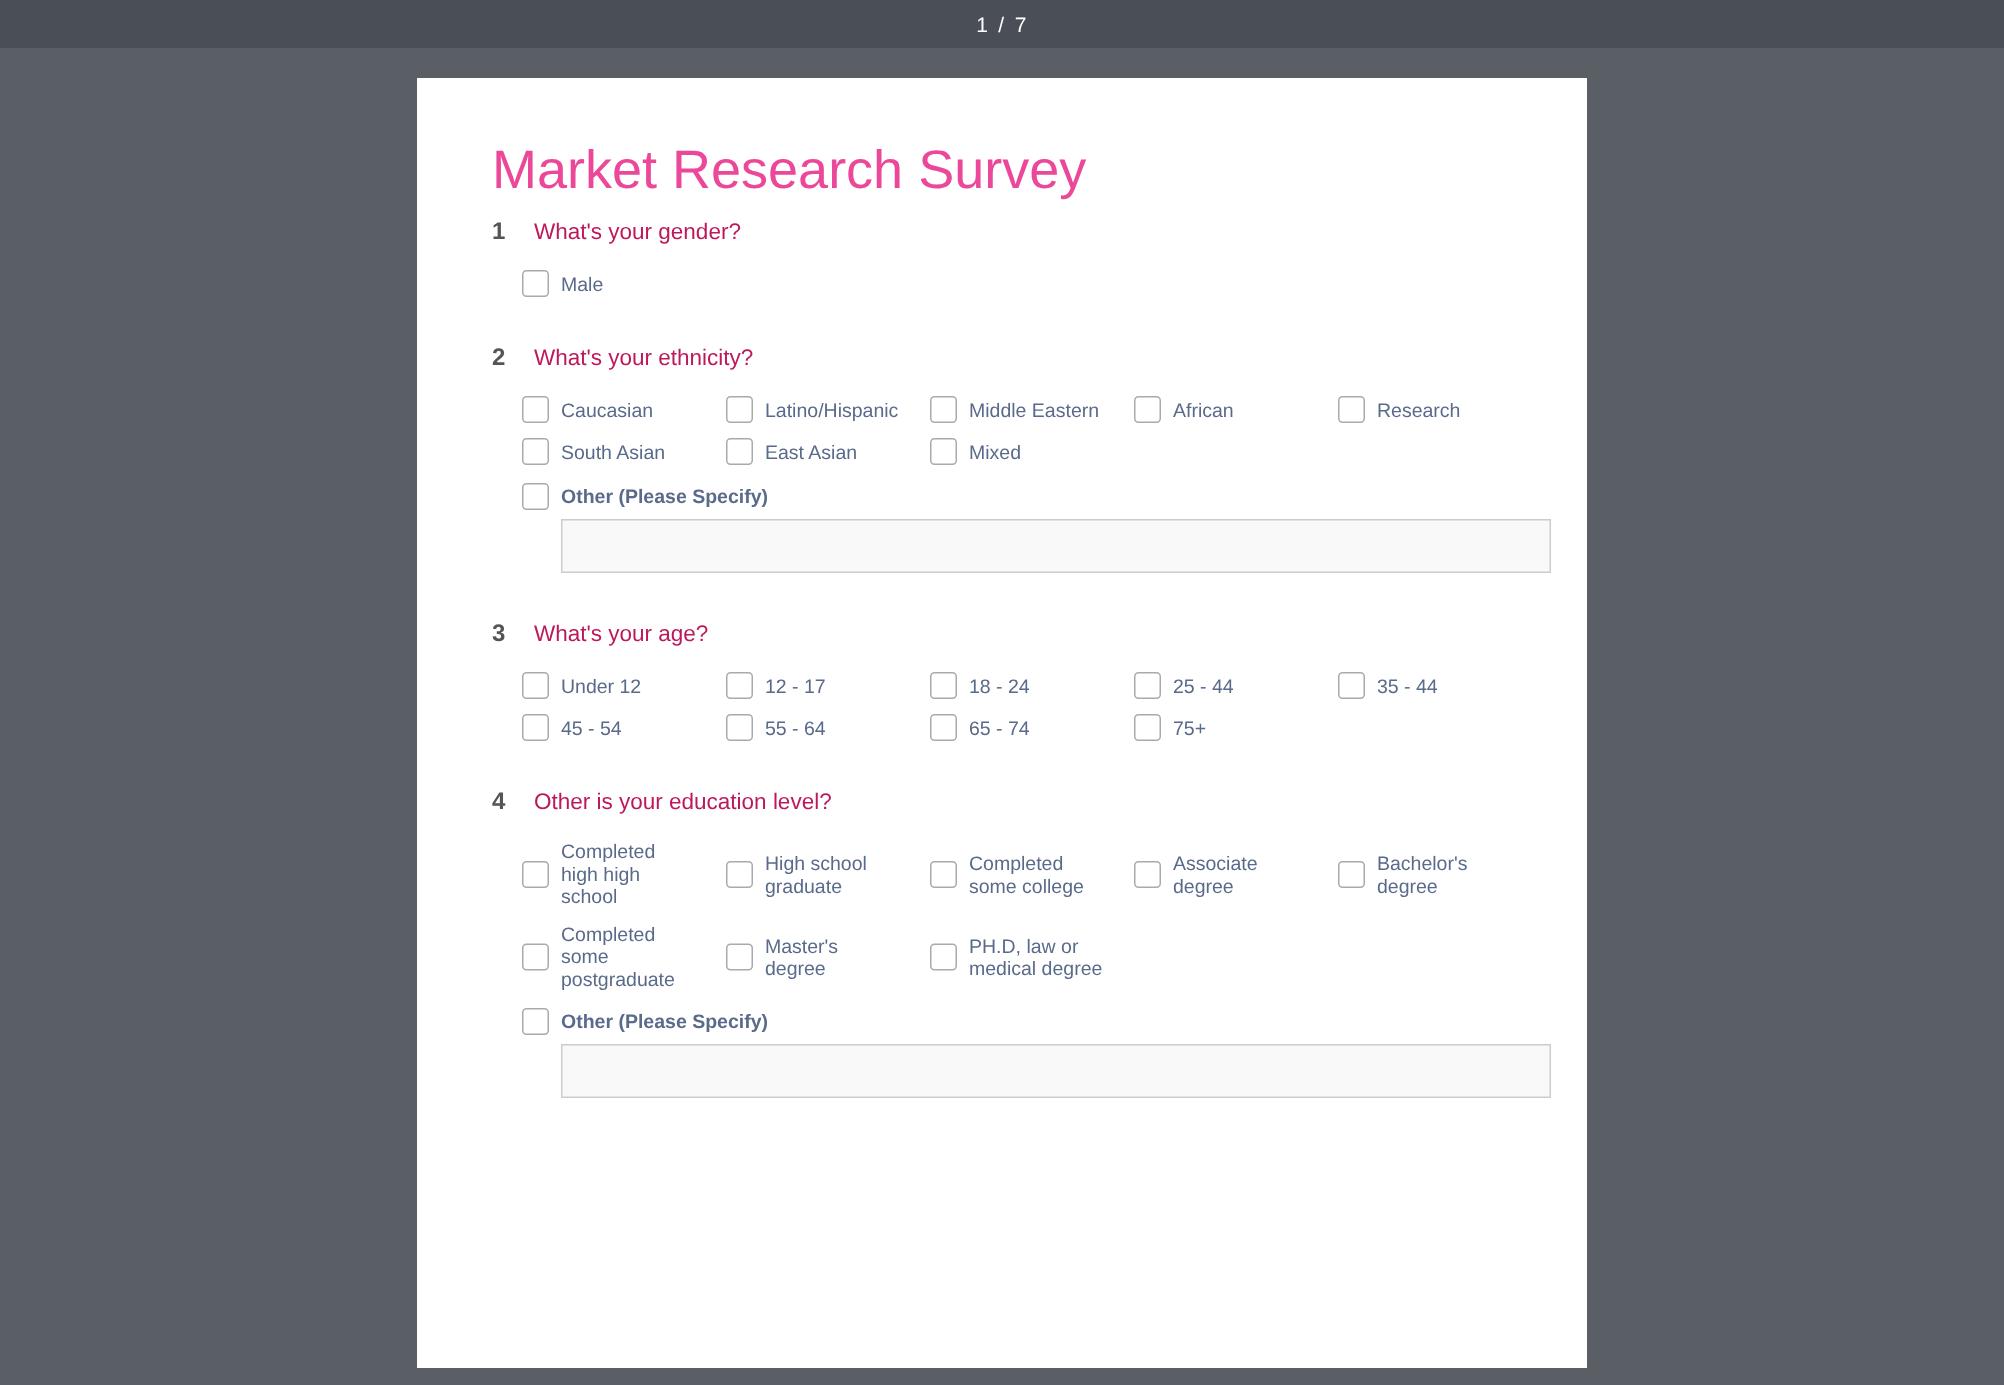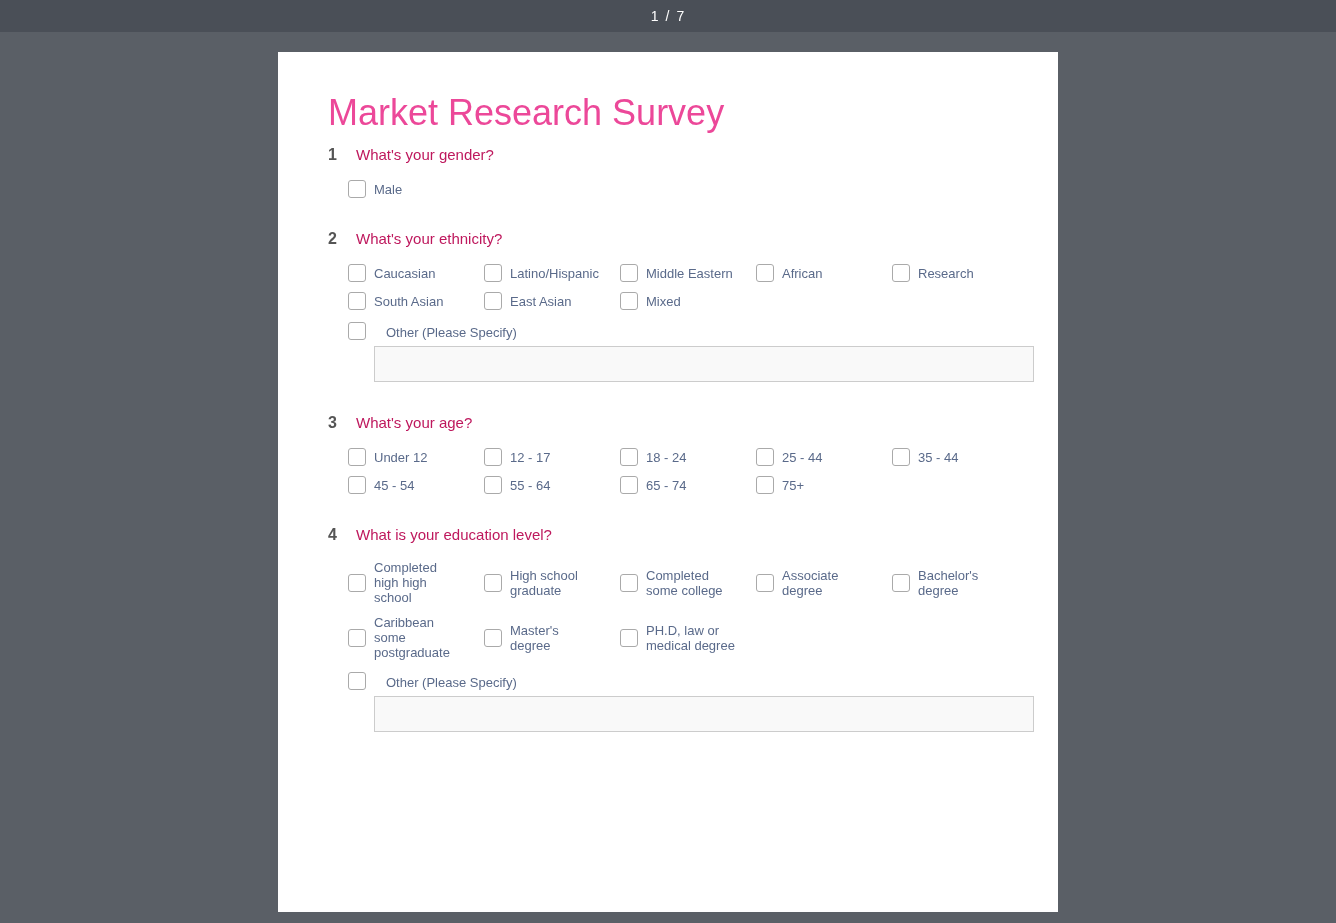--- a/index.html
+++ b/index.html
@@ -86,22 +86,23 @@
       font-size: 13px;
       color: #5a6a8a;
       cursor: pointer;
     }
     .other-row {
       padding-left: 20px;
       margin-top: 4px;
     }
     .other-row-inner {
       display: flex;
-      align-items: flex-end;
-      gap: 20px;
+      align-items: center;
+      gap: 8px;
+      font-weight: bold;
     }
     .other-input {
       width: 100%;
       height: 36px;
       border: 1px solid #ccc;
       background: #f9f9f9;
       margin-left: 26px;
       padding: 4px 8px;
       font-size: 13px;
       outline: none;
@@ -222,21 +223,21 @@
       <div class="option-item">
         <div class="option-checkbox"></div>
         <span class="option-label">75+</span>
       </div>
     </div>
   </div>
 
   <div class="question-block">
     <div class="question-header">
       <span class="question-number">4</span>
-      <span class="question-text">What is your education level?</span>
+      <span class="question-text">Other is your education level?</span>
     </div>
     <div class="options-grid">
       <div class="option-item">
         <div class="option-checkbox"></div>
         <span class="option-label">Completed high high school</span>
       </div>
       <div class="option-item">
         <div class="option-checkbox"></div>
         <span class="option-label">High school graduate</span>
       </div>
@@ -247,21 +248,21 @@
       <div class="option-item">
         <div class="option-checkbox"></div>
         <span class="option-label">Associate degree</span>
       </div>
       <div class="option-item">
         <div class="option-checkbox"></div>
         <span class="option-label">Bachelor's degree</span>
       </div>
       <div class="option-item">
         <div class="option-checkbox"></div>
-        <span class="option-label">Caribbean some postgraduate</span>
+        <span class="option-label">Completed some postgraduate</span>
       </div>
       <div class="option-item">
         <div class="option-checkbox"></div>
         <span class="option-label">Master's degree</span>
       </div>
       <div class="option-item">
         <div class="option-checkbox"></div>
         <span class="option-label">PH.D, law or medical degree</span>
       </div>
     </div>

